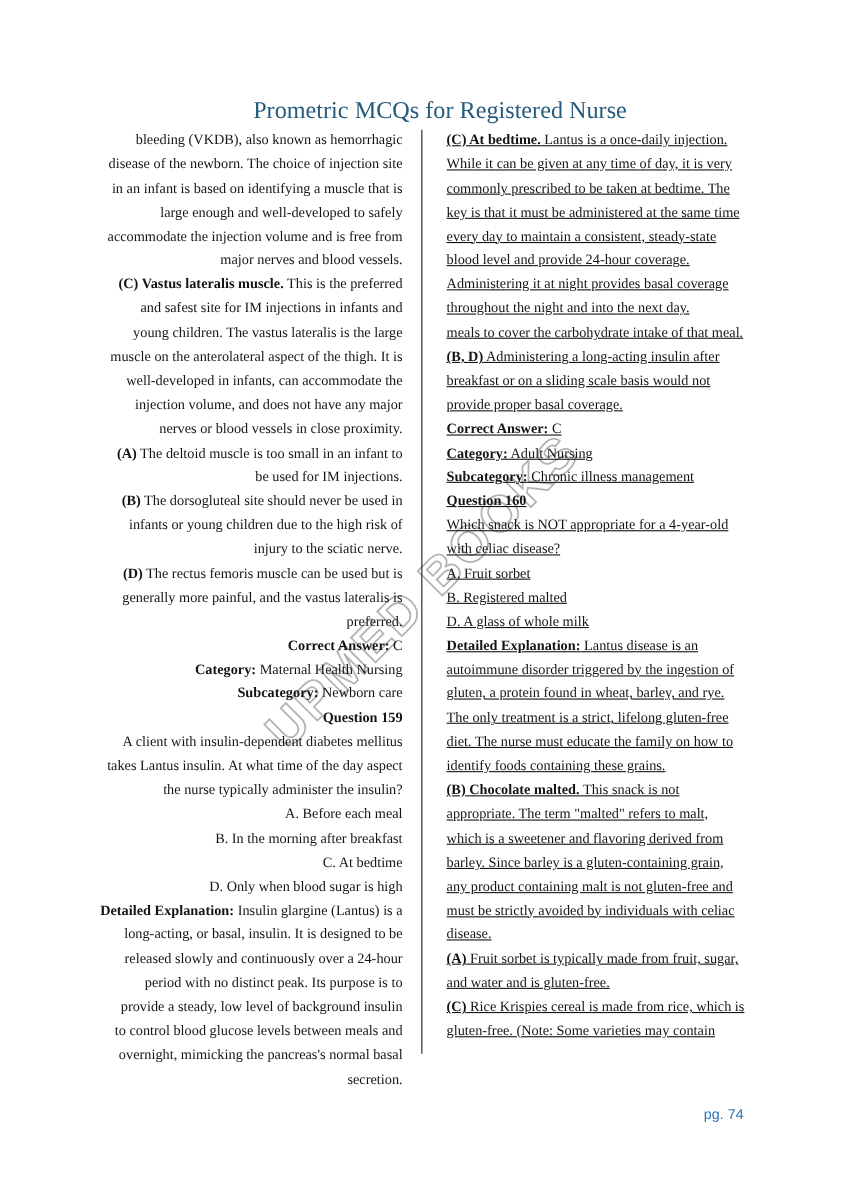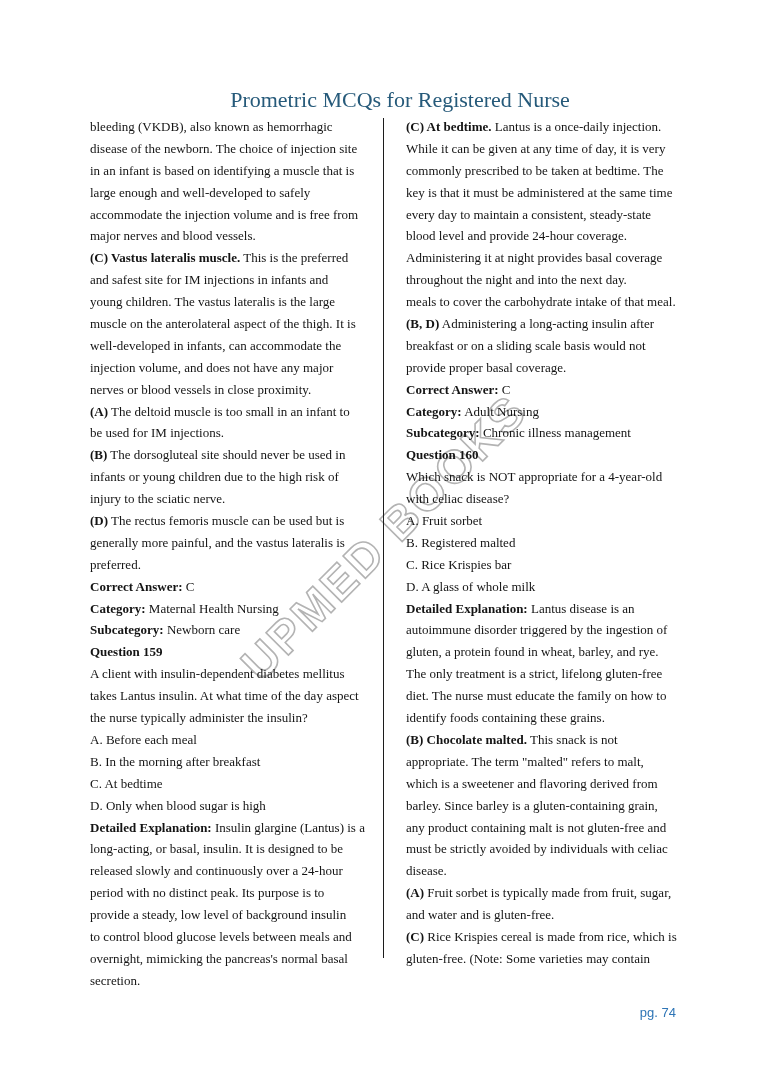--- a/index.html
+++ b/index.html
@@ -14,22 +14,22 @@
   .title{
     position:absolute;top:71px;left:0;width:100%;
     margin:16px;text-align:center;
     font-size:22px;font-weight:400;
     color:var(--title-color,#265a7a);
   }
   .col{
     position:absolute;top:116px;width:276px;
     font-size:13px;
   }
-  .col-left{left:90px;}
-  .col-right{left:406px;}
+  .col-left{left:90px;text-align:right;}
+  .col-right{left:406px;text-decoration:underline;}
   .line{
     height:21.9px;line-height:21.9px;
     white-space:nowrap;
     transform-origin:left center;
   }
   .seg{white-space:pre;}
   .seg.bold{font-weight:bold;}
   .divider{
     position:absolute;left:383px;top:118px;
     width:1.4px;height:840px;
@@ -116,21 +116,20 @@
       <div class="line"><span class="seg">breakfast or on a sliding scale basis would not</span></div>
       <div class="line"><span class="seg">provide proper basal coverage.</span></div>
       <div class="line"><span class="seg bold">Correct Answer:</span><span class="seg"> C</span></div>
       <div class="line"><span class="seg bold">Category:</span><span class="seg"> Adult Nursing</span></div>
       <div class="line"><span class="seg bold">Subcategory:</span><span class="seg"> Chronic illness management</span></div>
       <div class="line"><span class="seg bold">Question 160</span></div>
       <div class="line"><span class="seg">Which snack is NOT appropriate for a 4-year-old</span></div>
       <div class="line"><span class="seg">with celiac disease?</span></div>
       <div class="line"><span class="seg">A. Fruit sorbet</span></div>
       <div class="line"><span class="seg">B. Registered malted</span></div>
-      <div class="line"><span class="seg">C. Rice Krispies bar</span></div>
       <div class="line"><span class="seg">D. A glass of whole milk</span></div>
       <div class="line"><span class="seg bold">Detailed Explanation:</span><span class="seg"> Lantus disease is an</span></div>
       <div class="line"><span class="seg">autoimmune disorder triggered by the ingestion of</span></div>
       <div class="line"><span class="seg">gluten, a protein found in wheat, barley, and rye.</span></div>
       <div class="line"><span class="seg">The only treatment is a strict, lifelong gluten-free</span></div>
       <div class="line"><span class="seg">diet. The nurse must educate the family on how to</span></div>
       <div class="line"><span class="seg">identify foods containing these grains.</span></div>
       <div class="line"><span class="seg bold">(B) Chocolate malted.</span><span class="seg"> This snack is not</span></div>
       <div class="line"><span class="seg">appropriate. The term "malted" refers to malt,</span></div>
       <div class="line"><span class="seg">which is a sweetener and flavoring derived from</span></div>

